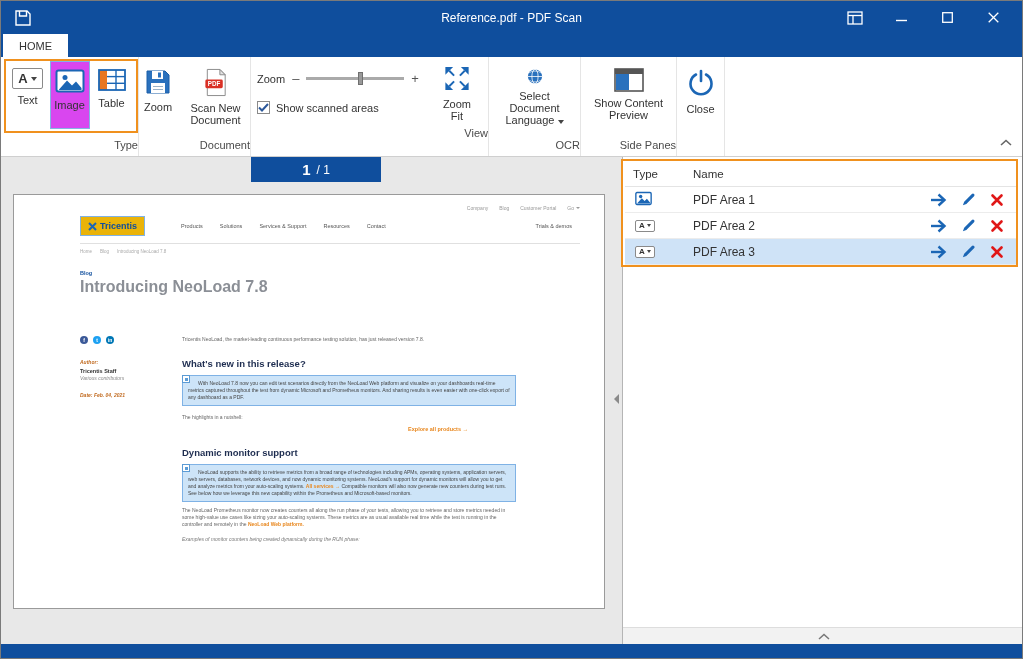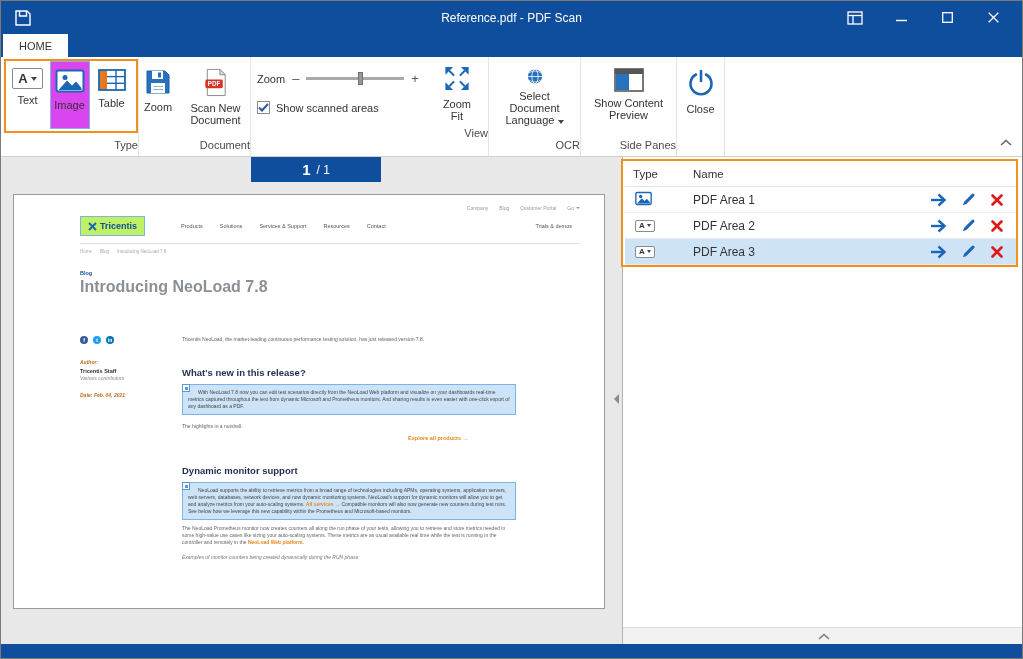--- a/index.html
+++ b/index.html
@@ -50,38 +50,38 @@
   .page-indicator { position:absolute; top:0; left:250px; width:130px; height:25px; background:#0f4e9d; color:#fff; display:flex; align-items:center; justify-content:center; gap:6px; }
   .pi-cur { font-size:15px; font-weight:bold; }
   .pi-tot { font-size:12px; }
   .splitter { position:absolute; right:2px; top:234px; cursor:pointer; }
   .page { position:absolute; top:37px; left:12px; width:592px; height:415px; background:#fff; border:1px solid #9a9a9a; overflow:hidden; }
   .doc { padding:10px 24px 0 66px; }
   .d-topnav { display:flex; justify-content:flex-end; align-items:center; gap:11px; font-size:5px; color:#999; }
   .d-go { display:inline-flex; align-items:center; gap:2px; }
   .tiny-caret { width:0; height:0; border-left:2px solid transparent; border-right:2px solid transparent; border-top:2.5px solid #999; display:inline-block; }
   .d-header { display:flex; align-items:center; margin-top:5px; }
-  .d-logo { display:inline-flex; align-items:center; gap:3px; background:#bef264; border:1px solid #7fb2e5; padding:4px 7px; font-size:9px; font-weight:bold; color:#0f4e9d; }
+  .d-logo { display:inline-flex; align-items:center; gap:3px; background:#eab308; border:1px solid #7fb2e5; padding:4px 7px; font-size:9px; font-weight:bold; color:#0f4e9d; }
   .d-nav { display:flex; gap:17px; margin-left:36px; font-size:5.5px; color:#555; }
   .d-cta { margin-left:auto; margin-right:8px; font-size:5.5px; color:#555; }
   .d-rule { border-top:1px solid #e0e0e0; margin-top:7px; }
   .d-breadcrumb { display:flex; gap:8px; font-size:4.5px; color:#aaa; margin-top:5px; }
   .d-cat { font-size:5.5px; font-weight:bold; color:#0f4e9d; margin-top:16px; }
   .d-title { font-size:16px; font-weight:bold; color:#8b8f96; margin-top:2px; }
   .d-cols { display:flex; margin-top:40px; }
   .d-side { width:102px; flex:none; }
   .d-social { display:flex; gap:5px; }
   .soc { width:8px; height:8px; border-radius:50%; color:#fff; font-size:5px; font-weight:bold; display:flex; align-items:center; justify-content:center; }
   .d-author-label { margin-top:15px; font-size:5px; font-style:italic; font-weight:bold; color:#c16a1f; }
   .d-author-name { font-size:5.5px; font-weight:bold; color:#333; margin-top:3px; }
   .d-author-sub { font-size:5px; font-style:italic; color:#888; margin-top:1px; }
   .d-date { margin-top:11px; font-size:5px; font-style:italic; font-weight:bold; color:#c16a1f; }
   .d-content { flex:1; max-width:334px; }
   .d-p { font-size:5px; color:#666; line-height:7px; }
-  .d-h2 { font-size:9.5px; color:#1e2d50; margin-top:24px; font-weight:bold; }
+  .d-h2 { font-size:9.5px; color:#1e2d50; margin-top:15px; font-weight:bold; }
   .d-area { position:relative; margin-top:6px; background:#cde4f8; border:1px solid #7fb2e5; padding:4px 5px; font-size:5px; line-height:7px; color:#444; text-indent:10px; }
   .d-chip { position:absolute; top:-1px; left:-1px; width:8px; height:8px; background:#fff; border:1px solid #5b9bd5; }
   .d-chip::after { content:""; position:absolute; left:1.5px; top:1.5px; width:3px; height:3px; background:#5b9bd5; }
   .d-nutshell { margin-top:8px; }
   .d-link-r { font-size:5.5px; font-weight:bold; color:#e8861c; text-align:right; margin:5px 48px 0 0; }
   .d-olink { color:#e8861c; font-weight:bold; }
   .d-pp { margin-top:5px; }
   .d-italic { font-size:5px; font-style:italic; color:#777; margin-top:8px; }
 
   

